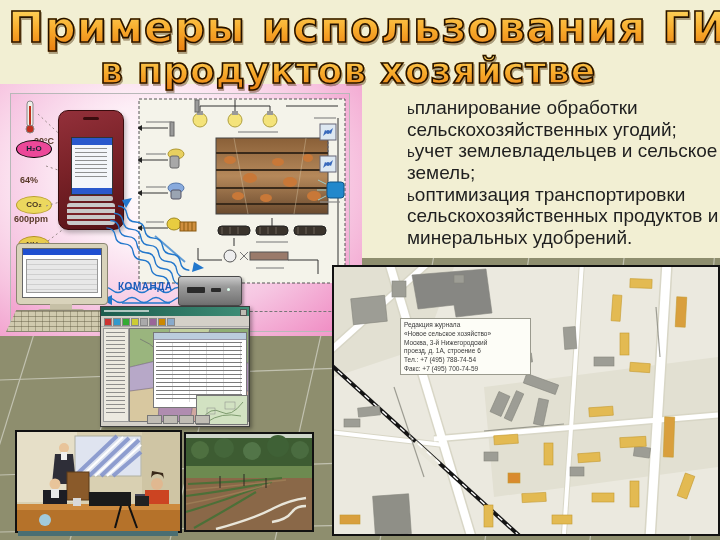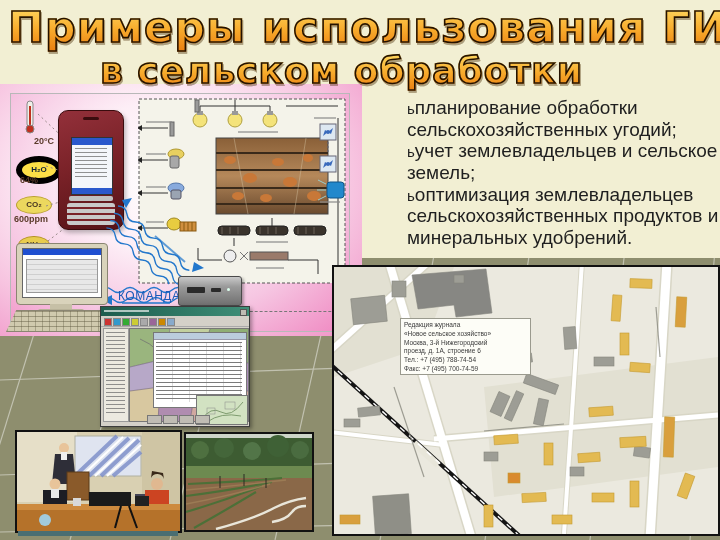--- a/index.html
+++ b/index.html
@@ -58,21 +58,21 @@
     clip-path:polygon(9% 0,91% 0,100% 100%,0 100%);
     background-image:repeating-linear-gradient(to bottom,rgba(90,85,60,.45) 0 1px,transparent 1px 5px),
                      repeating-linear-gradient(to right,rgba(90,85,60,.35) 0 1px,transparent 1px 7px);}
 
   
   #modem{left:178px;top:276px;width:62px;height:28px;border:1px solid #4a4a4a;border-radius:3px;
     background:linear-gradient(180deg,#c9c9c9 0%,#9a9a9a 35%,#707070 100%);box-shadow:2px 2px 3px rgba(0,0,0,.3);}
   .modem-slot{position:absolute;background:#2a2a2a;border-radius:1px;}
 
   
-  #command-label{font-size:12px;font-weight:normal;color:#1a5ab8;letter-spacing:.5px;margin-top:8px;}
+  #command-label{font-size:10px;font-weight:bold;color:#1a5ab8;letter-spacing:.5px;}
 
   
   #boundary-dashed{left:240px;top:311px;width:106px;border-top:1px dashed #777;}
 
   
   #gis-window{left:100px;top:306px;width:148px;height:119px;background:#d4d0c8;border:1px solid #3c3c3c;
     box-shadow:2px 2px 4px rgba(0,0,0,.35);}
   #gis-title{left:0;top:0;width:100%;height:9px;background:linear-gradient(90deg,#1d5c4e,#3f8f78);}
   #gis-toolbar{left:0;top:9px;width:100%;height:10px;background:#d4d0c8;border-bottom:1px solid #aaa;}
   .tool-sq{position:absolute;top:2px;width:6px;height:6px;border:1px solid #888;}
@@ -114,38 +114,38 @@
       <line x1="0" y1="130" x2="720" y2="105"></line>
     <line x1="0" y1="225" x2="720" y2="200"></line>
       <line x1="0" y1="282" x2="720" y2="268"></line>
   </g>
 </svg>
 
 <div id="cream-band" class="abs"></div>
 <div id="pink-glow" class="abs"></div>
 
 <div id="title1" class="abs wordart">Примеры использования ГИС</div>
-<div id="title2" class="abs wordart">в сельском обработки</div>
+<div id="title2" class="abs wordart">в продуктов хозяйстве</div>
 
 <div id="bullets" class="abs">
   <div><span class="bullet-marker">ь</span><span>планирование обработки сельскохозяйственных угодий;</span></div>
   <div><span class="bullet-marker">ь</span><span>учет землевладельцев и сельское земель;</span></div>
-  <div><span class="bullet-marker">ь</span><span>оптимизация землевладельцев сельскохозяйственных продуктов и минеральных удобрений.</span></div>
+  <div><span class="bullet-marker">ь</span><span>оптимизация транспортировки сельскохозяйственных продуктов и минеральных удобрений.</span></div>
 </div>
 
 <div id="diagram-panel" class="abs"></div>
 
 <svg class="abs" style="left:22px;top:100px;" width="16" height="34" viewBox="0 0 16 34">
   <rect x="5" y="1" width="6" height="26" rx="3" fill="#f0f0ea" stroke="#888"></rect>
   <rect x="7" y="6" width="2" height="20" fill="#c03020"></rect>
   <circle cx="8" cy="29" r="4" fill="#c03020" stroke="#888"></circle>
 </svg>
 <div class="abs sensor-label" style="left:34px;top:136px;">20°C</div>
 
-<div class="abs cloud" style="left:16px;top:156px;width:34px;height:16px;background:#fde047;border:6px solid #000000;color:#123;">H₂O</div>
+<div class="abs cloud" style="left:16px;top:140px;width:34px;height:16px;background:#ec4899;border:1px solid #000000;color:#123;">H₂O</div>
 <div class="abs sensor-label" style="left:20px;top:175px;">64%</div>
 
 <div class="abs cloud" style="left:16px;top:196px;width:34px;height:16px;background:#ecd85e;border:1px solid #b8a030;color:#432;">CO₂</div>
 <div class="abs sensor-label" style="left:14px;top:214px;">600ppm</div>
 
 <div class="abs cloud" style="left:18px;top:236px;width:30px;height:16px;background:#e8cc4e;border:1px solid #b09020;color:#432;">NH₃</div>
 <div class="abs sensor-label" style="left:18px;top:266px;">20мг</div>
 
 <svg class="abs" style="left:34px;top:104px;" width="40" height="150" viewBox="0 0 40 150">
   <g stroke="#9a8a8a" stroke-width="1" stroke-dasharray="2 3" fill="none">

